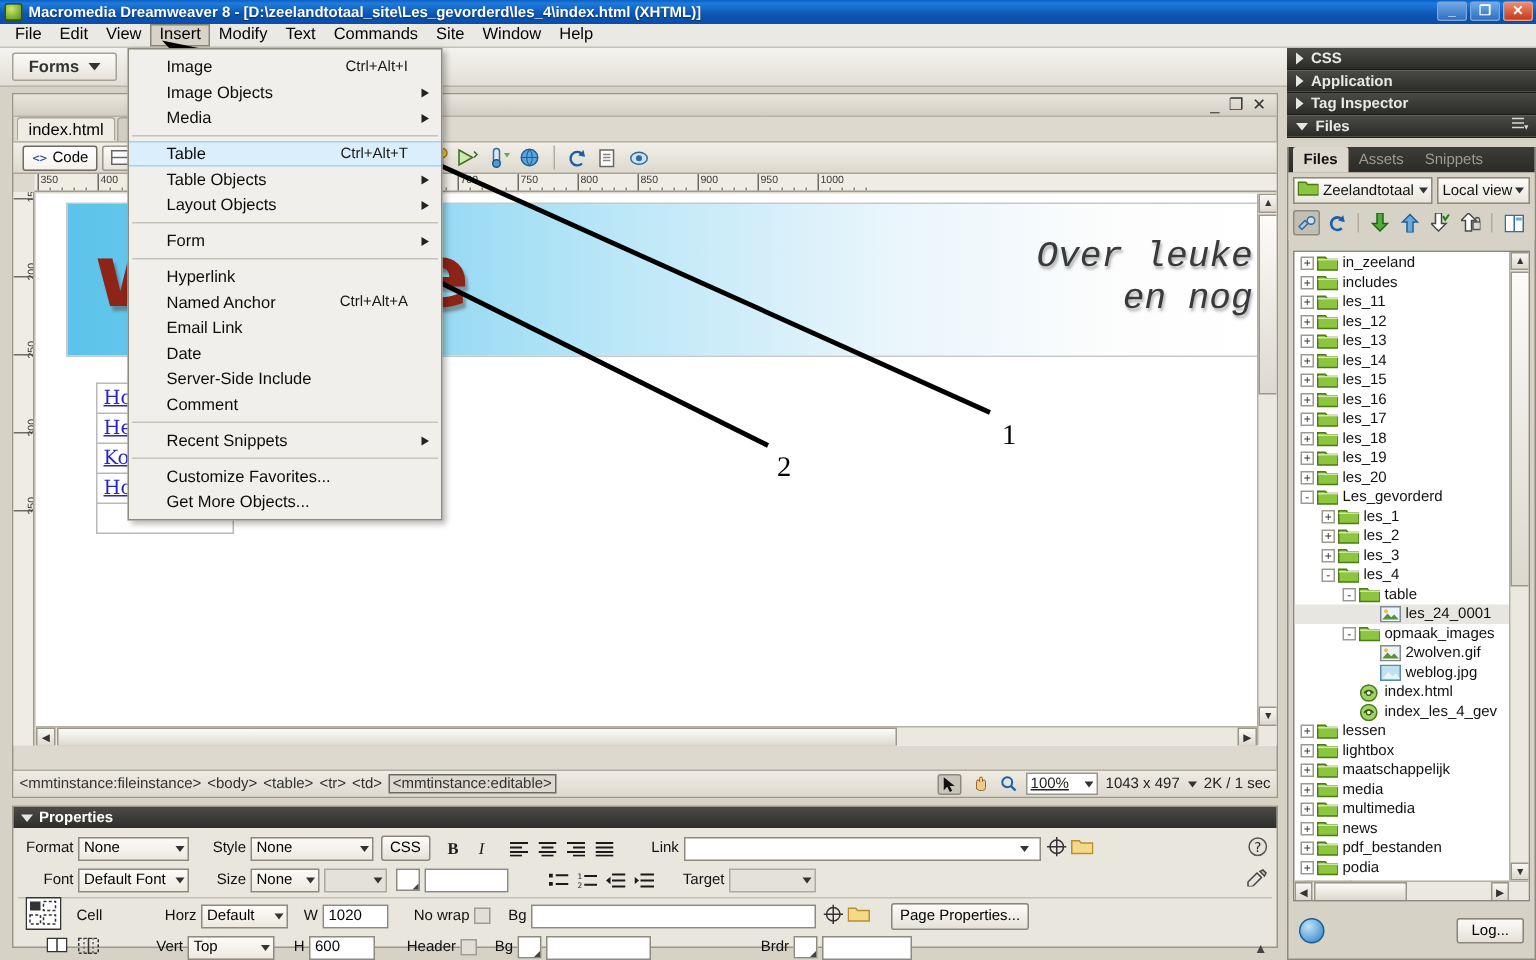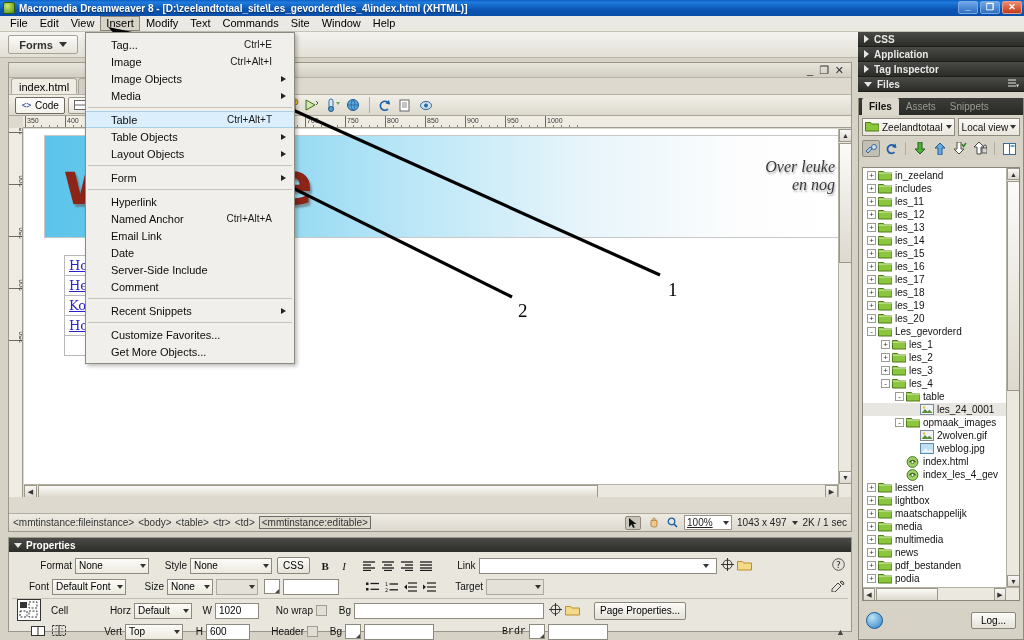--- a/index.html
+++ b/index.html
@@ -135,21 +135,21 @@
     position: absolute; left: 18px; top: 14px;
     font-family: "DejaVu Sans", sans-serif;
     font-size: 58px; font-weight: bold; letter-spacing: -1px;
     color: #8c2418;
     text-shadow: 2px 3px 2px rgba(90,90,90,.55);
     background-image: repeating-linear-gradient(45deg, rgba(0,0,0,.22) 0 1px, rgba(255,255,255,.18) 1px 2px);
     -webkit-background-clip: text; background-clip: text;
   }
   .banner-sub {
     position: absolute; right: 8px; top: 22px; text-align: right;
-    font-family: Liberation Serif, serif; font-style: italic; font-size: 16px;
+    font-family: Liberation Mono, monospace; font-style: italic; font-size: 24px;
     color: #3a3a3a; line-height: 1.15; text-shadow: 1px 2px 2px rgba(120,120,120,.6);
   }
   .navtable {
     position: absolute; left: 20px; top: 120px; width: 92px;
     border-collapse: collapse;
   }
   .navtable td {
     border: 1px solid #b9b9b9; height: 20px; padding: 1px 4px;
     font-family: "DejaVu Serif", serif; font-size: 13px;
   }
@@ -584,21 +584,21 @@
       </div>
     </div>
   </div>
 
   <div class="props">
     <div class="props-head">
       <span class="tri-d"></span>
       <span>Properties</span>
     </div>
 
-    <div class="prow" style="top:17px;padding-left:23px;">
+    <div class="prow" style="top:17px;">
       <span class="plabel" style="width:40px;">Format</span>
       <span class="pselect" style="width:74px;margin-left:3px;">
         <span>None</span>
           <span class="caret-s"></span>
       </span>
       <span class="plabel" style="width:32px;margin-left:6px;">Style</span>
       <span class="pselect" style="width:82px;margin-left:3px;">
         <span>None</span>
           <span class="caret-s"></span>
       </span>
@@ -801,21 +801,21 @@
         <span>Top</span>
           <span class="caret-s"></span>
       </span>
       <span class="plabel" style="width:14px;margin-left:6px;">H</span>
       <span class="pfield" style="width:44px;margin-left:3px;">600</span>
       <span class="plabel" style="width:46px;margin-left:8px;">Header</span>
       <span class="chk" style="margin-left:3px;"></span>
       <span class="plabel" style="width:16px;margin-left:8px;">Bg</span>
       <span class="colorchip" style="margin-left:3px;"></span>
       <span class="pfield" style="width:70px;margin-left:3px;"></span>
-      <span class="plabel" style="width:30px;margin-left:62px;font-family:Liberation Mono, monospace;">Brdr</span>
+      <span class="plabel" style="width:30px;margin-left:62px;">Brdr</span>
       <span class="colorchip" style="margin-left:3px;"></span>
       <span class="pfield" style="width:60px;margin-left:3px;"></span>
       <span style="position:absolute;right:6px;font-size:9px;color:#444;">▲</span>
     </div>
   </div>
 
   <div class="dock">
     <div class="panel-bar">
       <span class="tri-r"></span>
       <span>CSS</span>
@@ -1230,24 +1230,20 @@
 
       <div class="files-foot">
         <div class="globe"></div>
         <div class="pbtn" style="height:17px;padding:0 9px;">Log...</div>
       </div>
     </div>
   </div>
 
   <div class="menu-pop" id="insertMenu">
       <div class="mrow">
-        <span>Tag...</span>
-        <span class="acc">Ctrl+E</span>
-      </div>
-      <div class="mrow">
         <span>Image</span>
         <span class="acc">Ctrl+Alt+I</span>
       </div>
       <div class="mrow">
         <span>Image Objects</span>
         <span class="sub"></span>
       </div>
       <div class="mrow">
         <span>Media</span>
         <span class="sub"></span>

